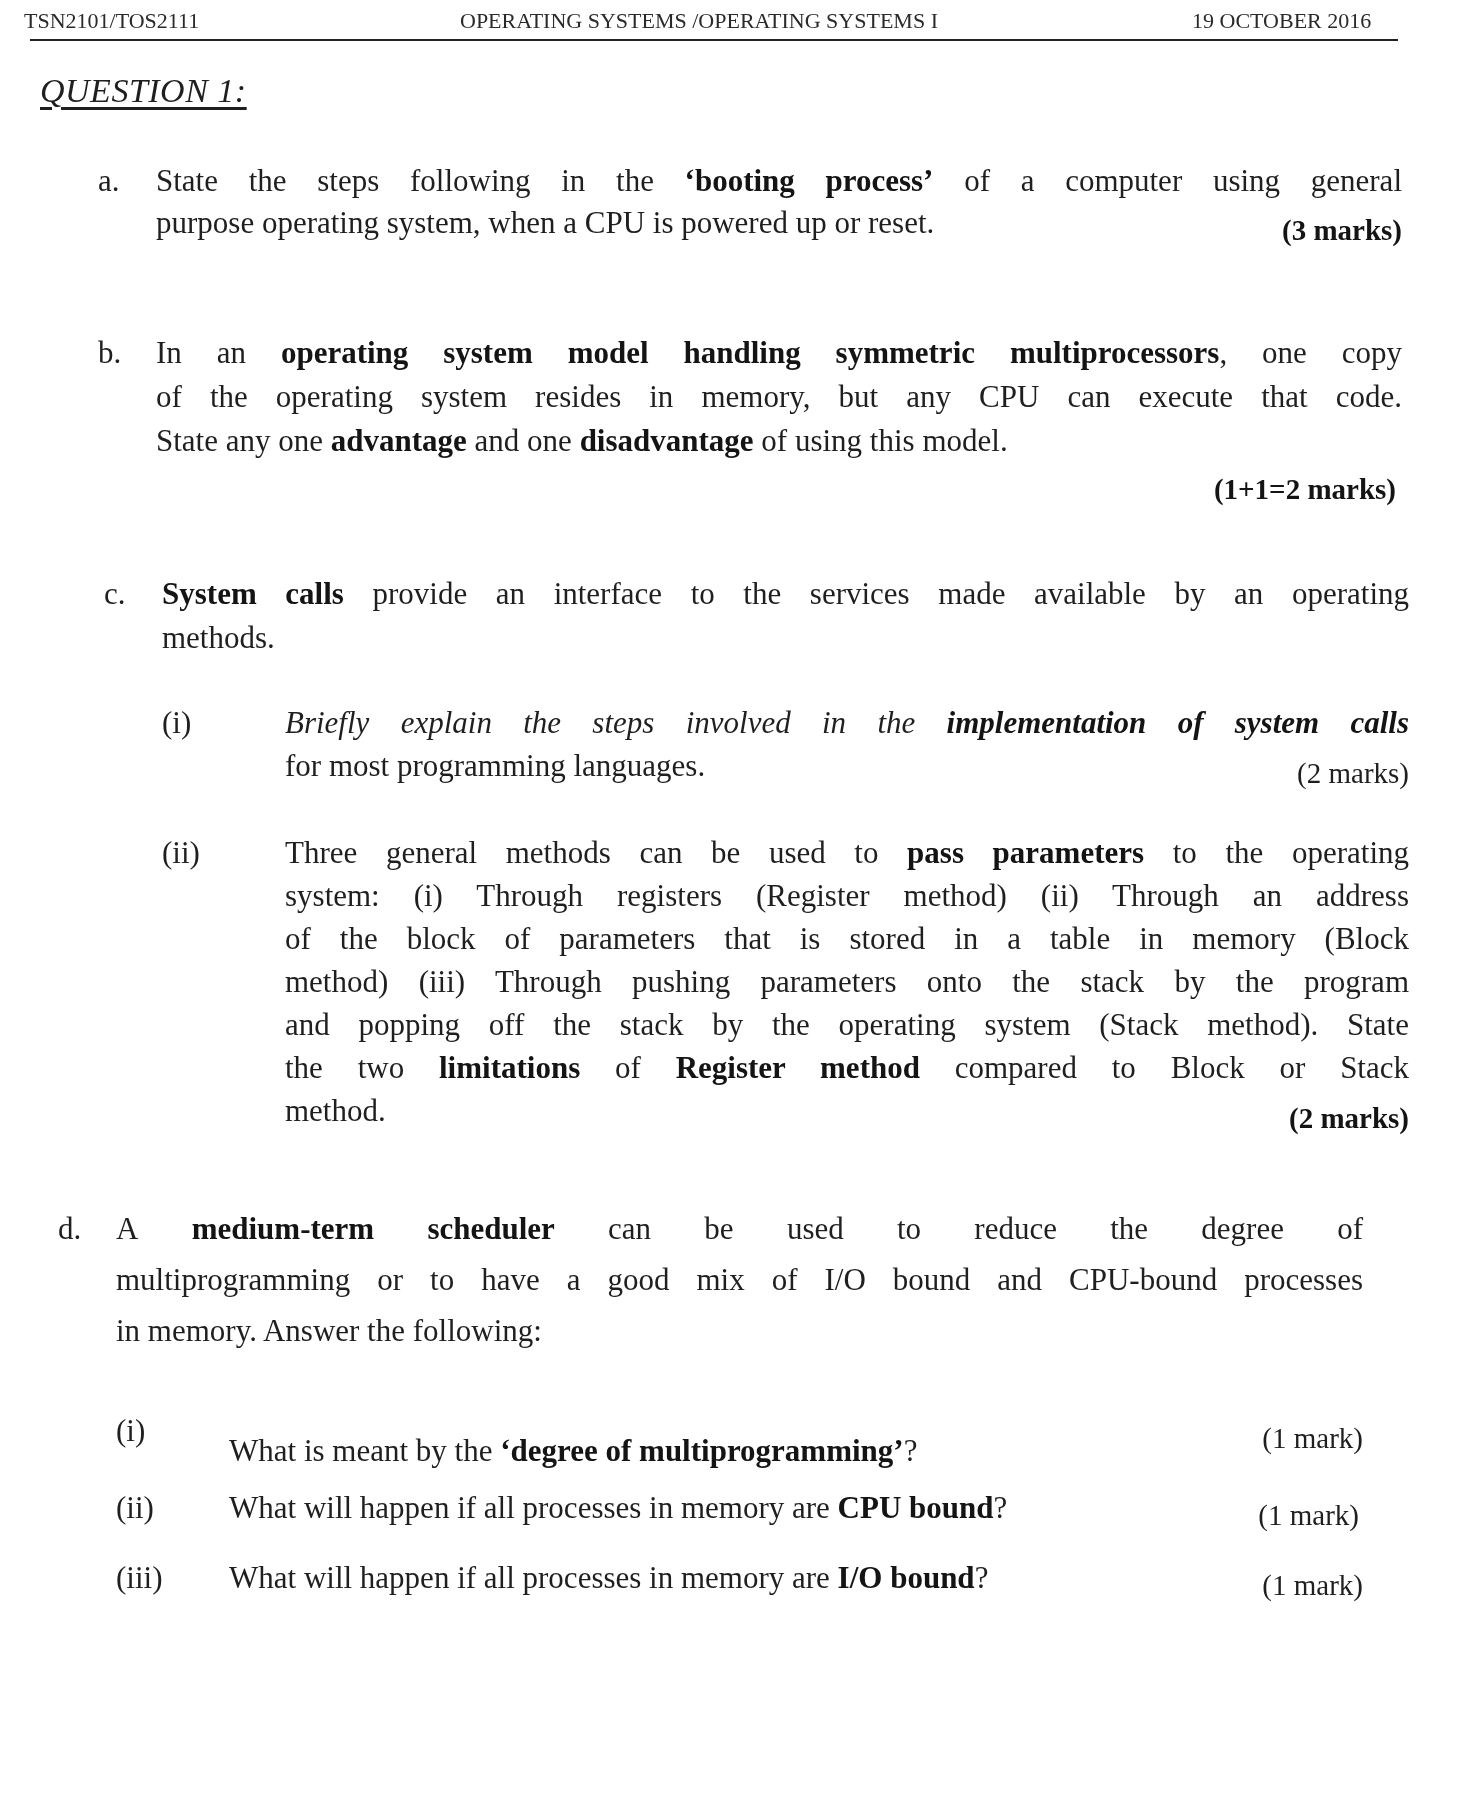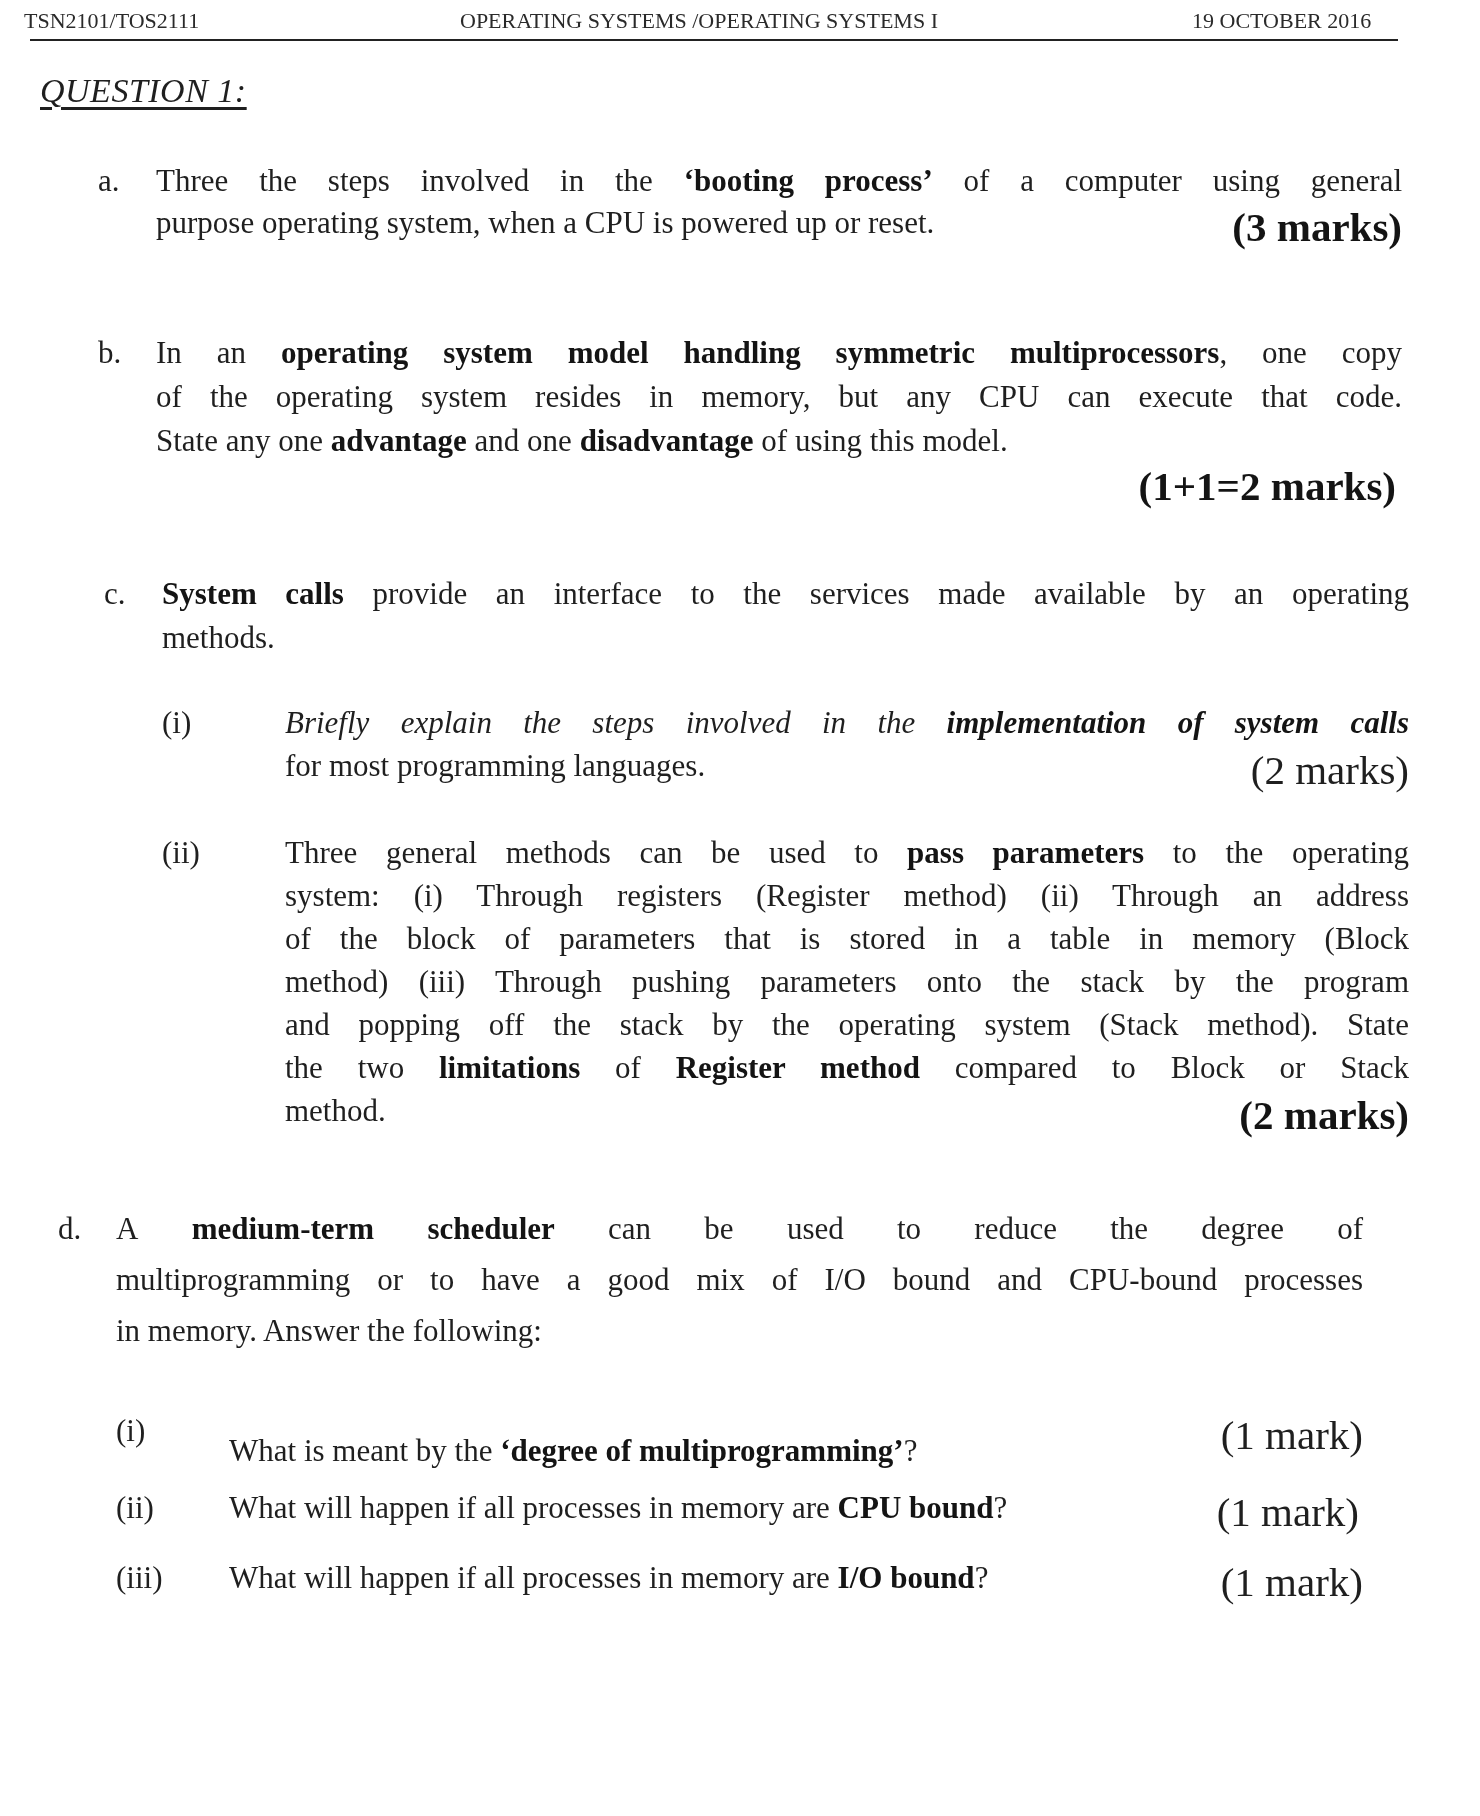--- a/index.html
+++ b/index.html
@@ -6,35 +6,35 @@
   body { width:1480px; height:1816px; position:relative; overflow:hidden; color:#1f1f1f;
          font-family:"Liberation Serif","DejaVu Serif",serif; }
   .abs { position:absolute; white-space:nowrap; }
   .hdr { font-size:22px; color:#2a2a2a; top:8px; }
   .rule { position:absolute; left:30px; top:39px; width:1368px; height:2px; background:#222; }
   .qtitle { left:40px; top:72px; font-size:34px; font-style:italic; text-decoration:underline; text-underline-offset:5px; letter-spacing:0.5px; }
   .line { position:absolute; white-space:nowrap; font-size:31px; }
   .just { text-align:justify; text-align-last:justify; }
   b { font-weight:bold; color:#141414; }
   .lbl { position:absolute; font-size:31px; }
-  .marks { position:absolute; font-size:41px; white-space:nowrap; }
+  .marks { position:absolute; font-size:29px; white-space:nowrap;margin-top:11px; }
 </style>
 </head>
 <body>
 
 <div class="abs hdr" style="left:24px;">TSN2101/TOS2111</div>
 <div class="abs hdr" style="left:436px;margin-left:24px;">OPERATING SYSTEMS /OPERATING SYSTEMS I</div>
 <div class="abs hdr" style="left:1192px;">19 OCTOBER 2016</div>
 <div class="rule"></div>
 
 <div class="abs qtitle">QUESTION 1:</div>
 
 <section>
   <div class="lbl" style="left:98px;top:163px;">a.</div>
-  <div class="line just" style="left:156px;top:163px;width:1246px;"><span>Three the steps involved in the </span><b>‘booting process’</b><span> of a computer using general</span></div>
+  <div class="line just" style="left:156px;top:163px;width:1246px;"><span>State the steps following in the </span><b>‘booting process’</b><span> of a computer using general</span></div>
   <div class="line" style="left:156px;top:205px;">purpose operating system, when a CPU is powered up or reset.</div>
   <div class="marks" style="right:78px;top:203px;"><b>(3 marks)</b></div>
 </section>
 
 <section>
   <div class="lbl" style="left:98px;top:335px;">b.</div>
   <div class="line just" style="left:156px;top:335px;width:1246px;"><span>In an </span><b>operating system model handling symmetric multiprocessors</b><span>, one copy</span></div>
   <div class="line just" style="left:156px;top:379px;width:1246px;">of the operating system resides in memory, but any CPU can execute that code.</div>
   <div class="line" style="left:156px;top:423px;"><span>State any one </span><b>advantage</b><span> and one </span><b>disadvantage</b><span> of using this model.</span></div>
   <div class="marks" style="right:84px;top:462px;"><b>(1+1=2 marks)</b></div>

